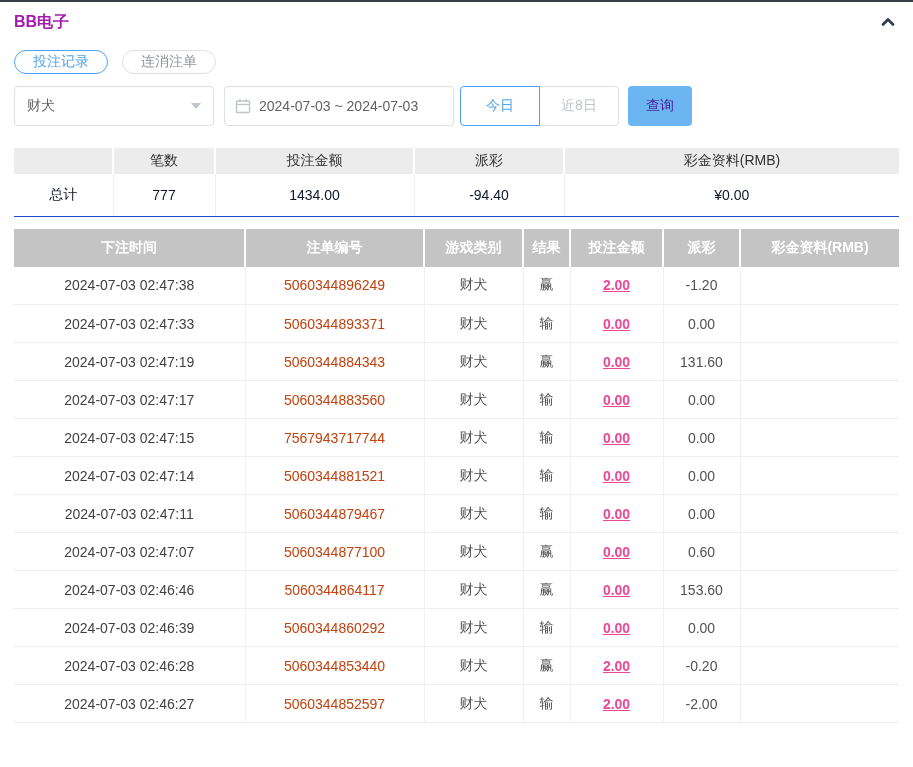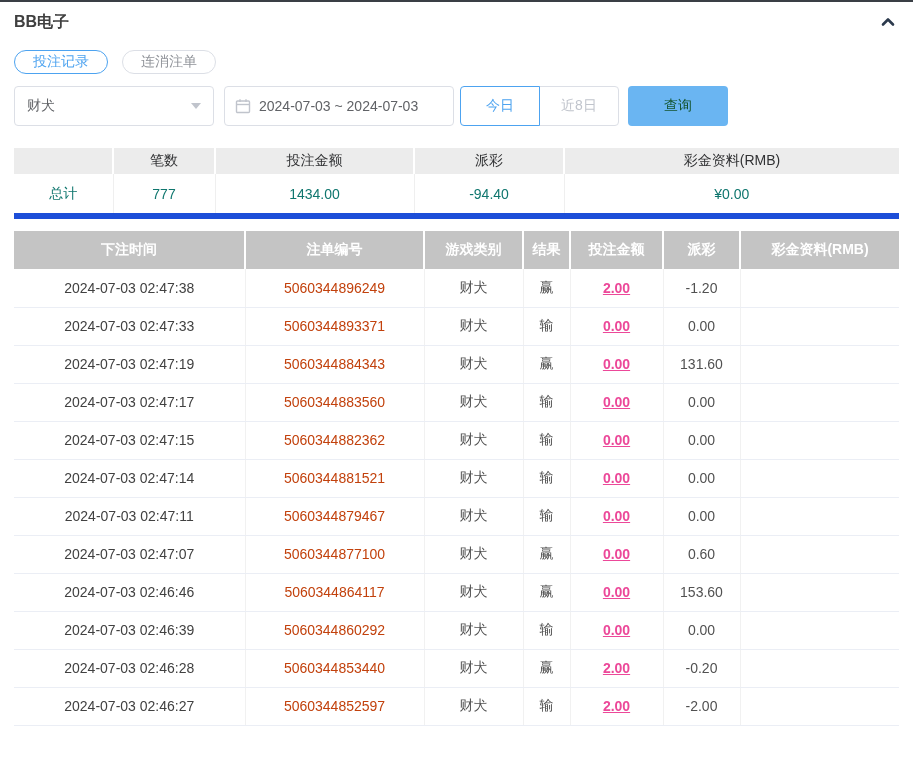--- a/index.html
+++ b/index.html
@@ -8,21 +8,21 @@
     font-family:"Liberation Sans", sans-serif;
     background:#ffffff;
     border-top:2px solid #3a3f45;
     overflow:hidden;
     color:#303133;
   }
   .panel { padding:0 14px; }
 
   
   .panel-header { height:40px; display:flex; align-items:center; justify-content:space-between; }
-  .panel-title { font-size:16px; font-weight:700; color:#404040; }
+  .panel-title { font-size:16px; font-weight:700; color:#a21caf; }
   .collapse-btn { background:none; border:none; cursor:pointer; padding:2px; display:flex; align-items:center; }
 
   
   .tabs { margin-top:8px; display:flex; gap:14px; }
   .tab {
     height:24px; padding:0 18px; border-radius:18px; background:#fff;
     border:1px solid #dcdfe6; color:#909399; font-size:14px; cursor:pointer;
     font-family:inherit;
   }
   .tab.active { border-color:#4da3f0; color:#4da3f0; }
@@ -42,33 +42,33 @@
   }
   .btn-group { margin-left:6px; display:flex; }
   .gbtn {
     width:80px; height:40px; background:#fff; border:1px solid #dcdfe6; color:#c0c4cc;
     font-size:14px; cursor:pointer; margin-left:-1px; font-family:inherit;
   }
   .gbtn:first-child { border-radius:4px 0 0 4px; margin-left:0; }
   .gbtn:last-child { border-radius:0 4px 4px 0; }
   .gbtn.active { border-color:#4da3f0; color:#4da3f0; position:relative; z-index:1; }
   .search-btn {
-    margin-left:9px; width:100px; height:40px; background:#6ab5f2; border:none; border-radius:4px;
-    color:#14532d; font-size:14px; cursor:pointer; font-family:inherit;
+    margin-left:9px; width:64px; height:40px; background:#6ab5f2; border:none; border-radius:4px;
+    color:#4c1d95; font-size:14px; cursor:pointer; font-family:inherit;
   }
 
   
   .summary-table { margin-top:22px; width:885px; border-collapse:collapse; table-layout:fixed; font-size:14px; text-align:center; }
   .summary-table th {
     background:#ececec; height:26px; font-weight:400; color:#303133;
     border-right:2px solid #fff;
   }
   .summary-table th:last-child { border-right:none; }
   .summary-table td {
-    height:42px; color:#0f766e; border-bottom:6px solid #1d4ed8; border-right:1px solid #efefef;
+    height:42px; color:#0f172a; border-bottom:1px solid #1d4ed8; border-right:1px solid #efefef;
   }
   .summary-table td:last-child { border-right:none; }
 
   
   .bet-table { margin-top:12px; width:885px; border-collapse:collapse; table-layout:fixed; font-size:14px; text-align:center; }
   .bet-table th {
     background:#c4c4c4; color:#fff; height:38px; font-weight:700; font-size:14px;
     border-right:2px solid #fff;
   }
   .bet-table th:last-child { border-right:none; }
@@ -205,21 +205,21 @@
     <td class="time-cell">2024-07-03 02:47:17</td>
     <td class="order-cell">5060344883560</td>
     <td>财犬</td>
     <td>输</td>
     <td><a class="amount-link">0.00</a></td>
     <td class="payout-cell">0.00</td>
     <td></td>
   </tr>
         <tr class="bet-row">
     <td class="time-cell">2024-07-03 02:47:15</td>
-    <td class="order-cell">5060344882362</td>
+    <td class="order-cell">7567943717744</td>
     <td>财犬</td>
     <td>输</td>
     <td><a class="amount-link">0.00</a></td>
     <td class="payout-cell">0.00</td>
     <td></td>
   </tr>
         <tr class="bet-row">
     <td class="time-cell">2024-07-03 02:47:14</td>
     <td class="order-cell">5060344881521</td>
     <td>财犬</td>

